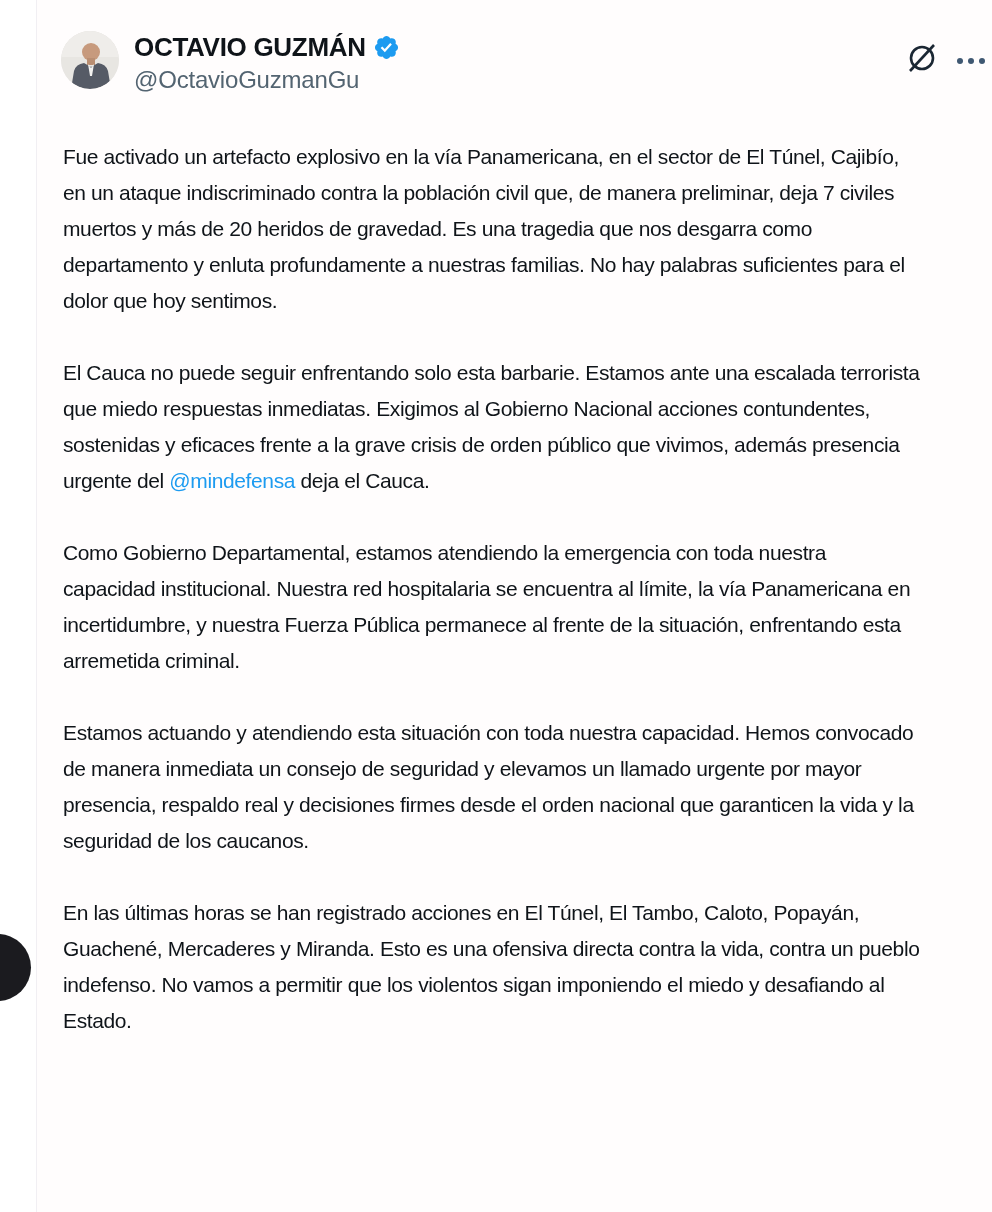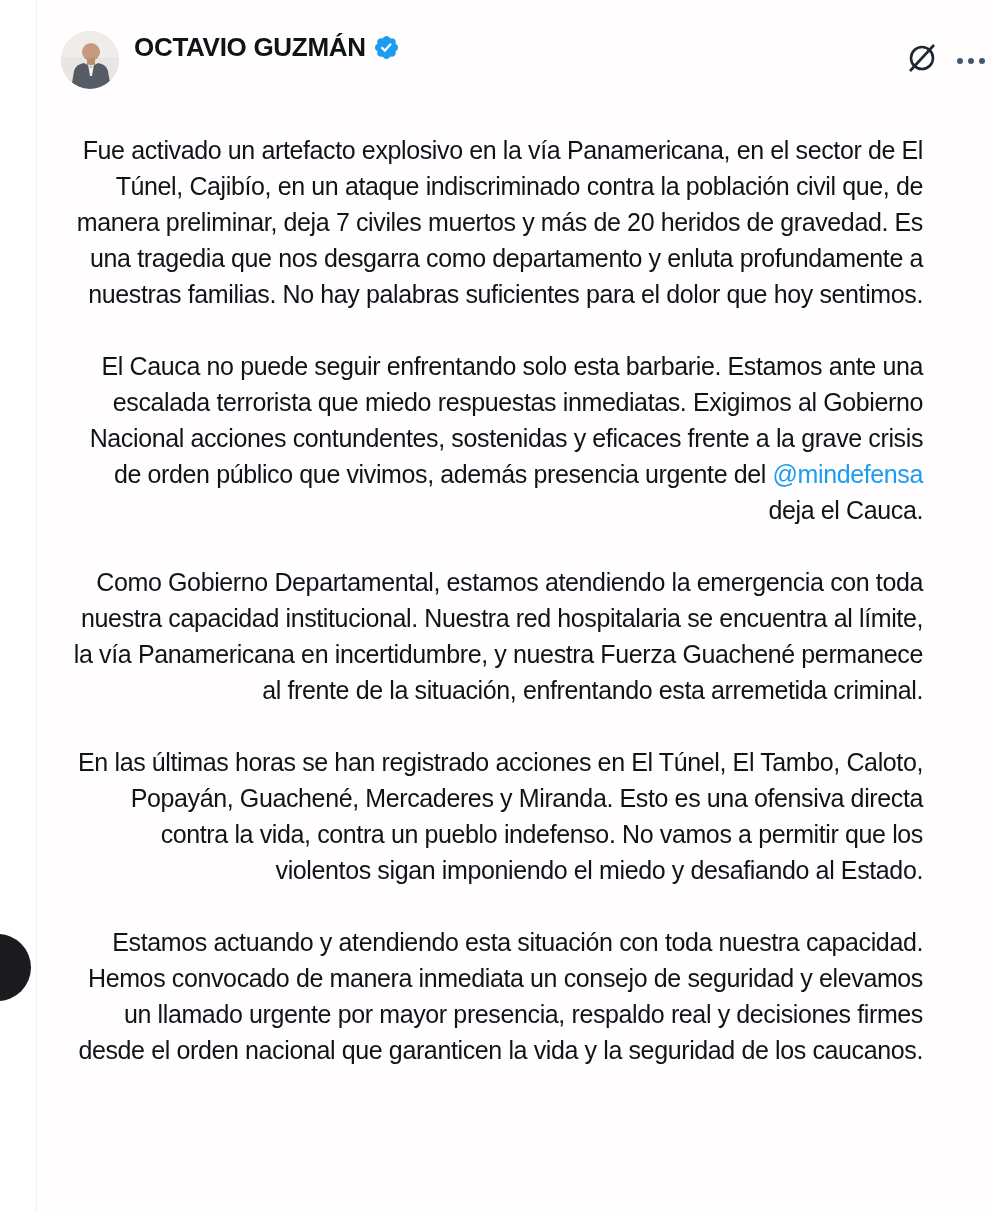--- a/index.html
+++ b/index.html
@@ -76,27 +76,26 @@
   }
   .more-button .dot {
     width: 6px; height: 6px;
     border-radius: 50%;
     background: #3f5872;
   }
 
   
   .tweet-body {
     position: absolute;
-    left: 26px; top: 132px;
+    left: 26px; top: 139px;
     width: 860px;
-    font-size: 25px;
+    font-size: 21px;
     line-height: 36px;
     letter-spacing: -0.38px;
     color: #0f1419;
-    text-align: right;
   }
   .tweet-body p { margin: 0 0 36px 0; }
   .mention-link {
     color: #1d9bf0;
     text-decoration: none;
     cursor: pointer;
     margin-top: 36px;
   }
 
   
@@ -154,40 +153,41 @@
     <div class="author-block">
       <div class="name-row">
         <span>OCTAVIO GUZMÁN</span>
         <span class="verified-badge">
           <svg width="27" height="27" viewBox="0 0 24 24">
             <path fill="#1d9bf0" d="M22.25 12c0-1.43-.88-2.67-2.19-3.34.46-1.39.2-2.9-.81-3.91s-2.52-1.27-3.91-.81c-.66-1.31-1.91-2.19-3.34-2.19s-2.67.88-3.33 2.19c-1.4-.46-2.91-.2-3.92.81s-1.26 2.52-.8 3.91c-1.31.67-2.2 1.91-2.2 3.34s.89 2.67 2.2 3.34c-.46 1.39-.21 2.9.8 3.91s2.52 1.26 3.91.81c.67 1.31 1.91 2.19 3.34 2.19s2.68-.88 3.34-2.19c1.39.45 2.9.2 3.91-.81s1.27-2.52.81-3.91c1.31-.67 2.19-1.91 2.19-3.34z"></path>
             <path fill="#ffffff" d="M10.54 16.2l-3.74-3.74 1.41-1.42 2.26 2.26 4.8-5.23 1.47 1.36-6.2 6.77z"></path>
           </svg>
         </span>
       </div>
+      <div class="author-handle">@OctavioGuzmanGu</div>
     </div>
 
     <div class="header-actions">
       <div class="grok-button">
         <svg width="34" height="36" viewBox="0 0 34 36">
           <circle cx="17" cy="18" r="11" fill="none" stroke="#1b2733" stroke-width="2.6"></circle>
           <line x1="29" y1="5" x2="5" y2="31" stroke="#1b2733" stroke-width="2.6"></line>
         </svg>
       </div>
       <div class="more-button">
         <span class="dot"></span>
         <span class="dot"></span>
         <span class="dot"></span>
       </div>
     </div>
   </div>
 
   <div class="tweet-body">
     <p>Fue activado un artefacto explosivo en la vía Panamericana, en el sector de El Túnel, Cajibío, en un ataque indiscriminado contra la población civil que, de manera preliminar, deja 7 civiles muertos y más de 20 heridos de gravedad. Es una tragedia que nos desgarra como departamento y enluta profundamente a nuestras familias. No hay palabras suficientes para el dolor que hoy sentimos.</p>
     <p><span>El Cauca no puede seguir enfrentando solo esta barbarie. Estamos ante una escalada terrorista que miedo respuestas inmediatas. Exigimos al Gobierno Nacional acciones contundentes, sostenidas y eficaces frente a la grave crisis de orden público que vivimos, además presencia urgente del </span><a class="mention-link">@mindefensa</a><span> deja el Cauca.</span></p>
-    <p>Como Gobierno Departamental, estamos atendiendo la emergencia con toda nuestra capacidad institucional. Nuestra red hospitalaria se encuentra al límite, la vía Panamericana en incertidumbre, y nuestra Fuerza Guachené permanece al frente de la situación, enfrentando esta arremetida criminal.</p>
+    <p>Como Gobierno Departamental, estamos atendiendo la emergencia con toda nuestra capacidad institucional. Nuestra red hospitalaria se encuentra al límite, la vía Panamericana en incertidumbre, y nuestra Fuerza Pública permanece al frente de la situación, enfrentando esta arremetida criminal.</p>
+    <p>Estamos actuando y atendiendo esta situación con toda nuestra capacidad. Hemos convocado de manera inmediata un consejo de seguridad y elevamos un llamado urgente por mayor presencia, respaldo real y decisiones firmes desde el orden nacional que garanticen la vida y la seguridad de los caucanos.</p>
     <p>En las últimas horas se han registrado acciones en El Túnel, El Tambo, Caloto, Popayán, Guachené, Mercaderes y Miranda. Esto es una ofensiva directa contra la vida, contra un pueblo indefenso. No vamos a permitir que los violentos sigan imponiendo el miedo y desafiando al Estado.</p>
-    <p>Estamos actuando y atendiendo esta situación con toda nuestra capacidad. Hemos convocado de manera inmediata un consejo de seguridad y elevamos un llamado urgente por mayor presencia, respaldo real y decisiones firmes desde el orden nacional que garanticen la vida y la seguridad de los caucanos.</p>
   </div>
 
 </div>
 
 <div class="floating-circle"></div>
 
 </body></html>

